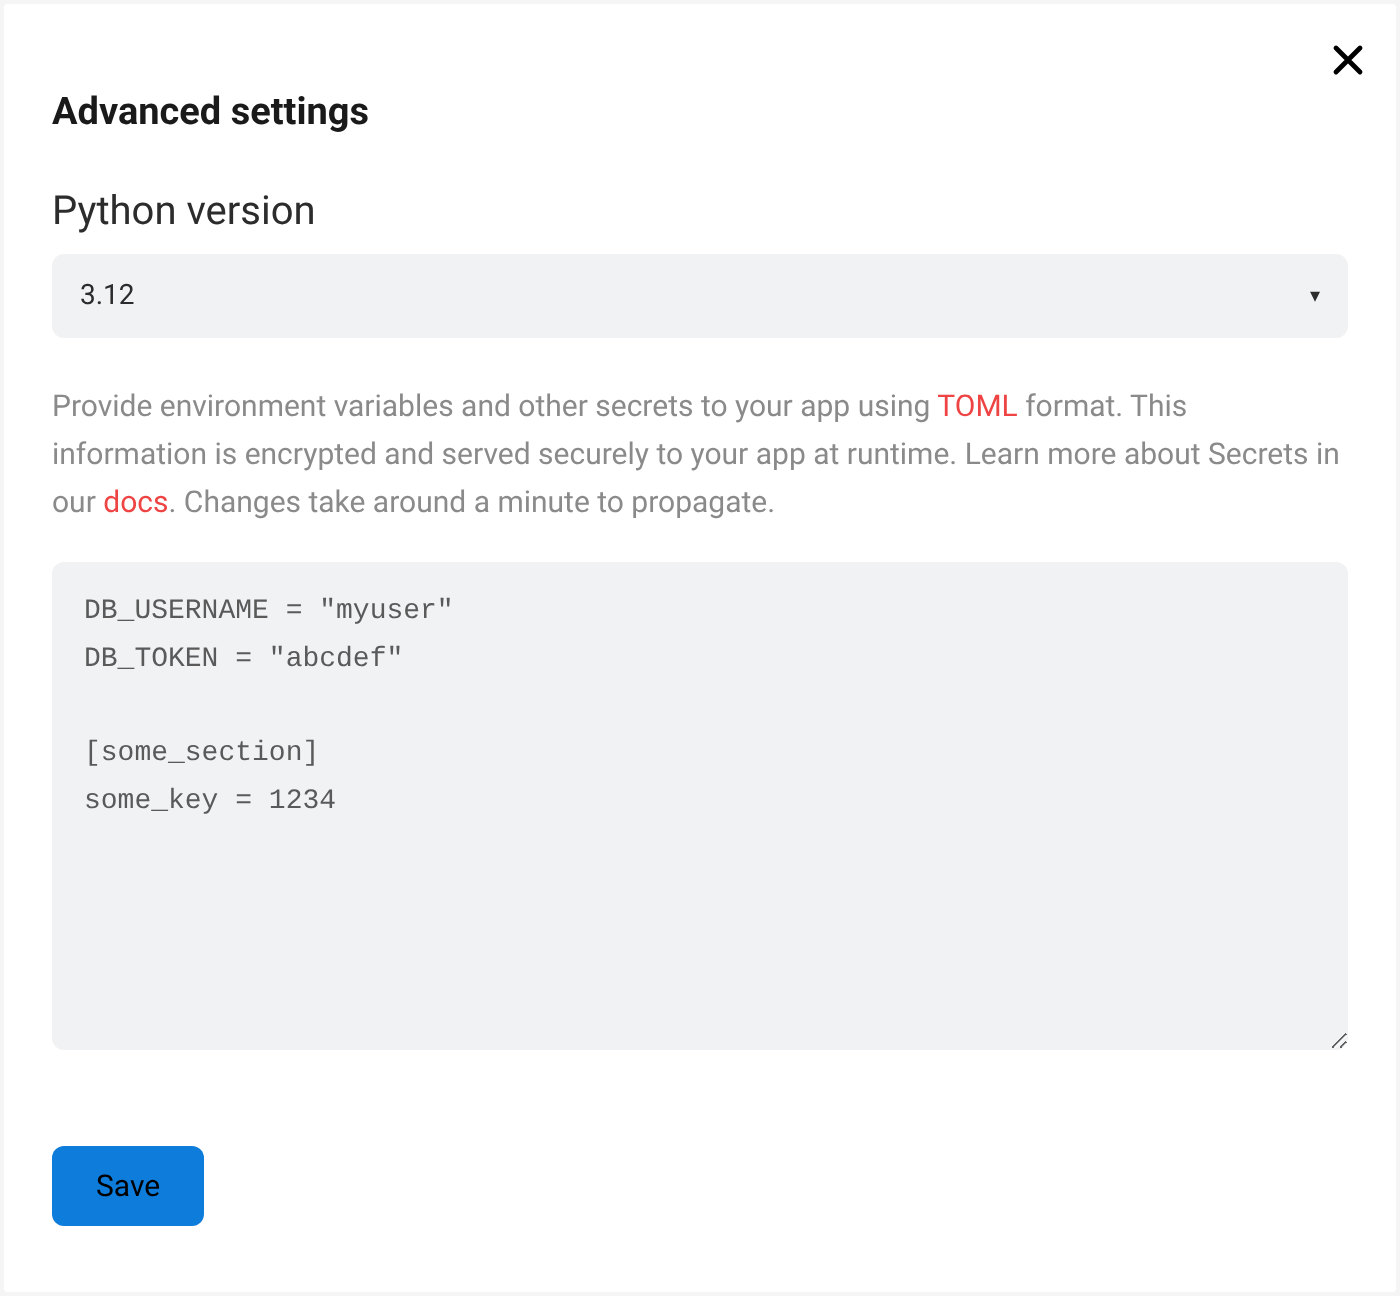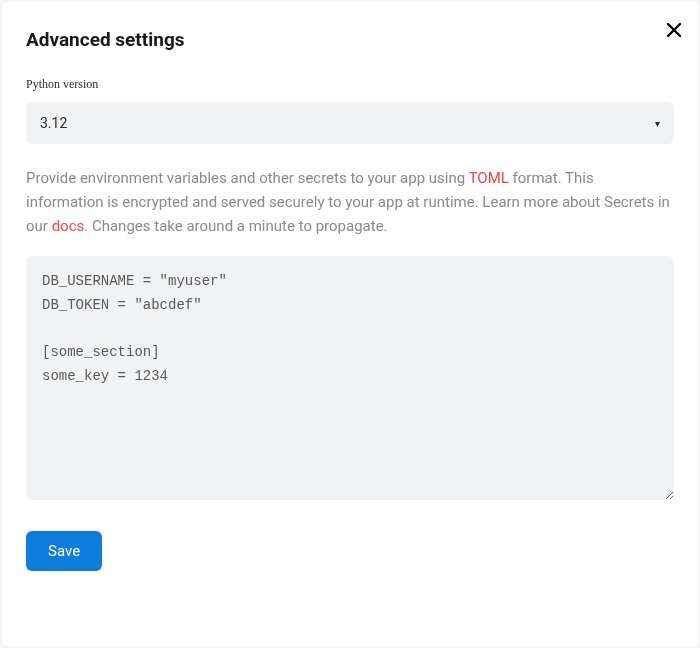--- a/index.html
+++ b/index.html
@@ -28,28 +28,27 @@
       color: #000;
       background: none;
       border: none;
     }
     .close-btn svg { display: block; }
     .title {
       font-size: 19px;
       font-weight: 700;
       color: #1a1a1a;
       margin-bottom: 26px;
-      margin-top: 2px;
+      margin-top: 18px;
     }
     .field-label {
-      font-size: 12px;
+      font-size: 20px;
       color: #2c2c2c;
       margin-bottom: 10px;
       display: block;
-      font-family: Liberation Serif, serif;
     }
     .select-wrap {
       position: relative;
       margin-bottom: 22px;
       border-radius: 20px;
     }
     .select {
       width: 100%;
       background: #f1f2f4;
       border: none;
@@ -94,23 +93,23 @@
       border: none;
       border-radius: 6px;
       padding: 14px 16px;
       font-family: "SFMono-Regular", Consolas, "Liberation Mono", Menlo, Courier, monospace;
       font-size: 14px;
       line-height: 1.7;
       color: #5a5a5a;
       resize: vertical;
     }
     .save-btn {
-      margin-top: 27px;
+      margin-top: 44px;
       background: #0e7cdb;
-      color: #ffffff;
+      color: #000000;
       border: none;
       border-radius: 6px;
       padding: 11px 22px;
       font-size: 15px;
       font-weight: 400;
       cursor: pointer;
       font-family: inherit;
     }
   </style>
 </head>

